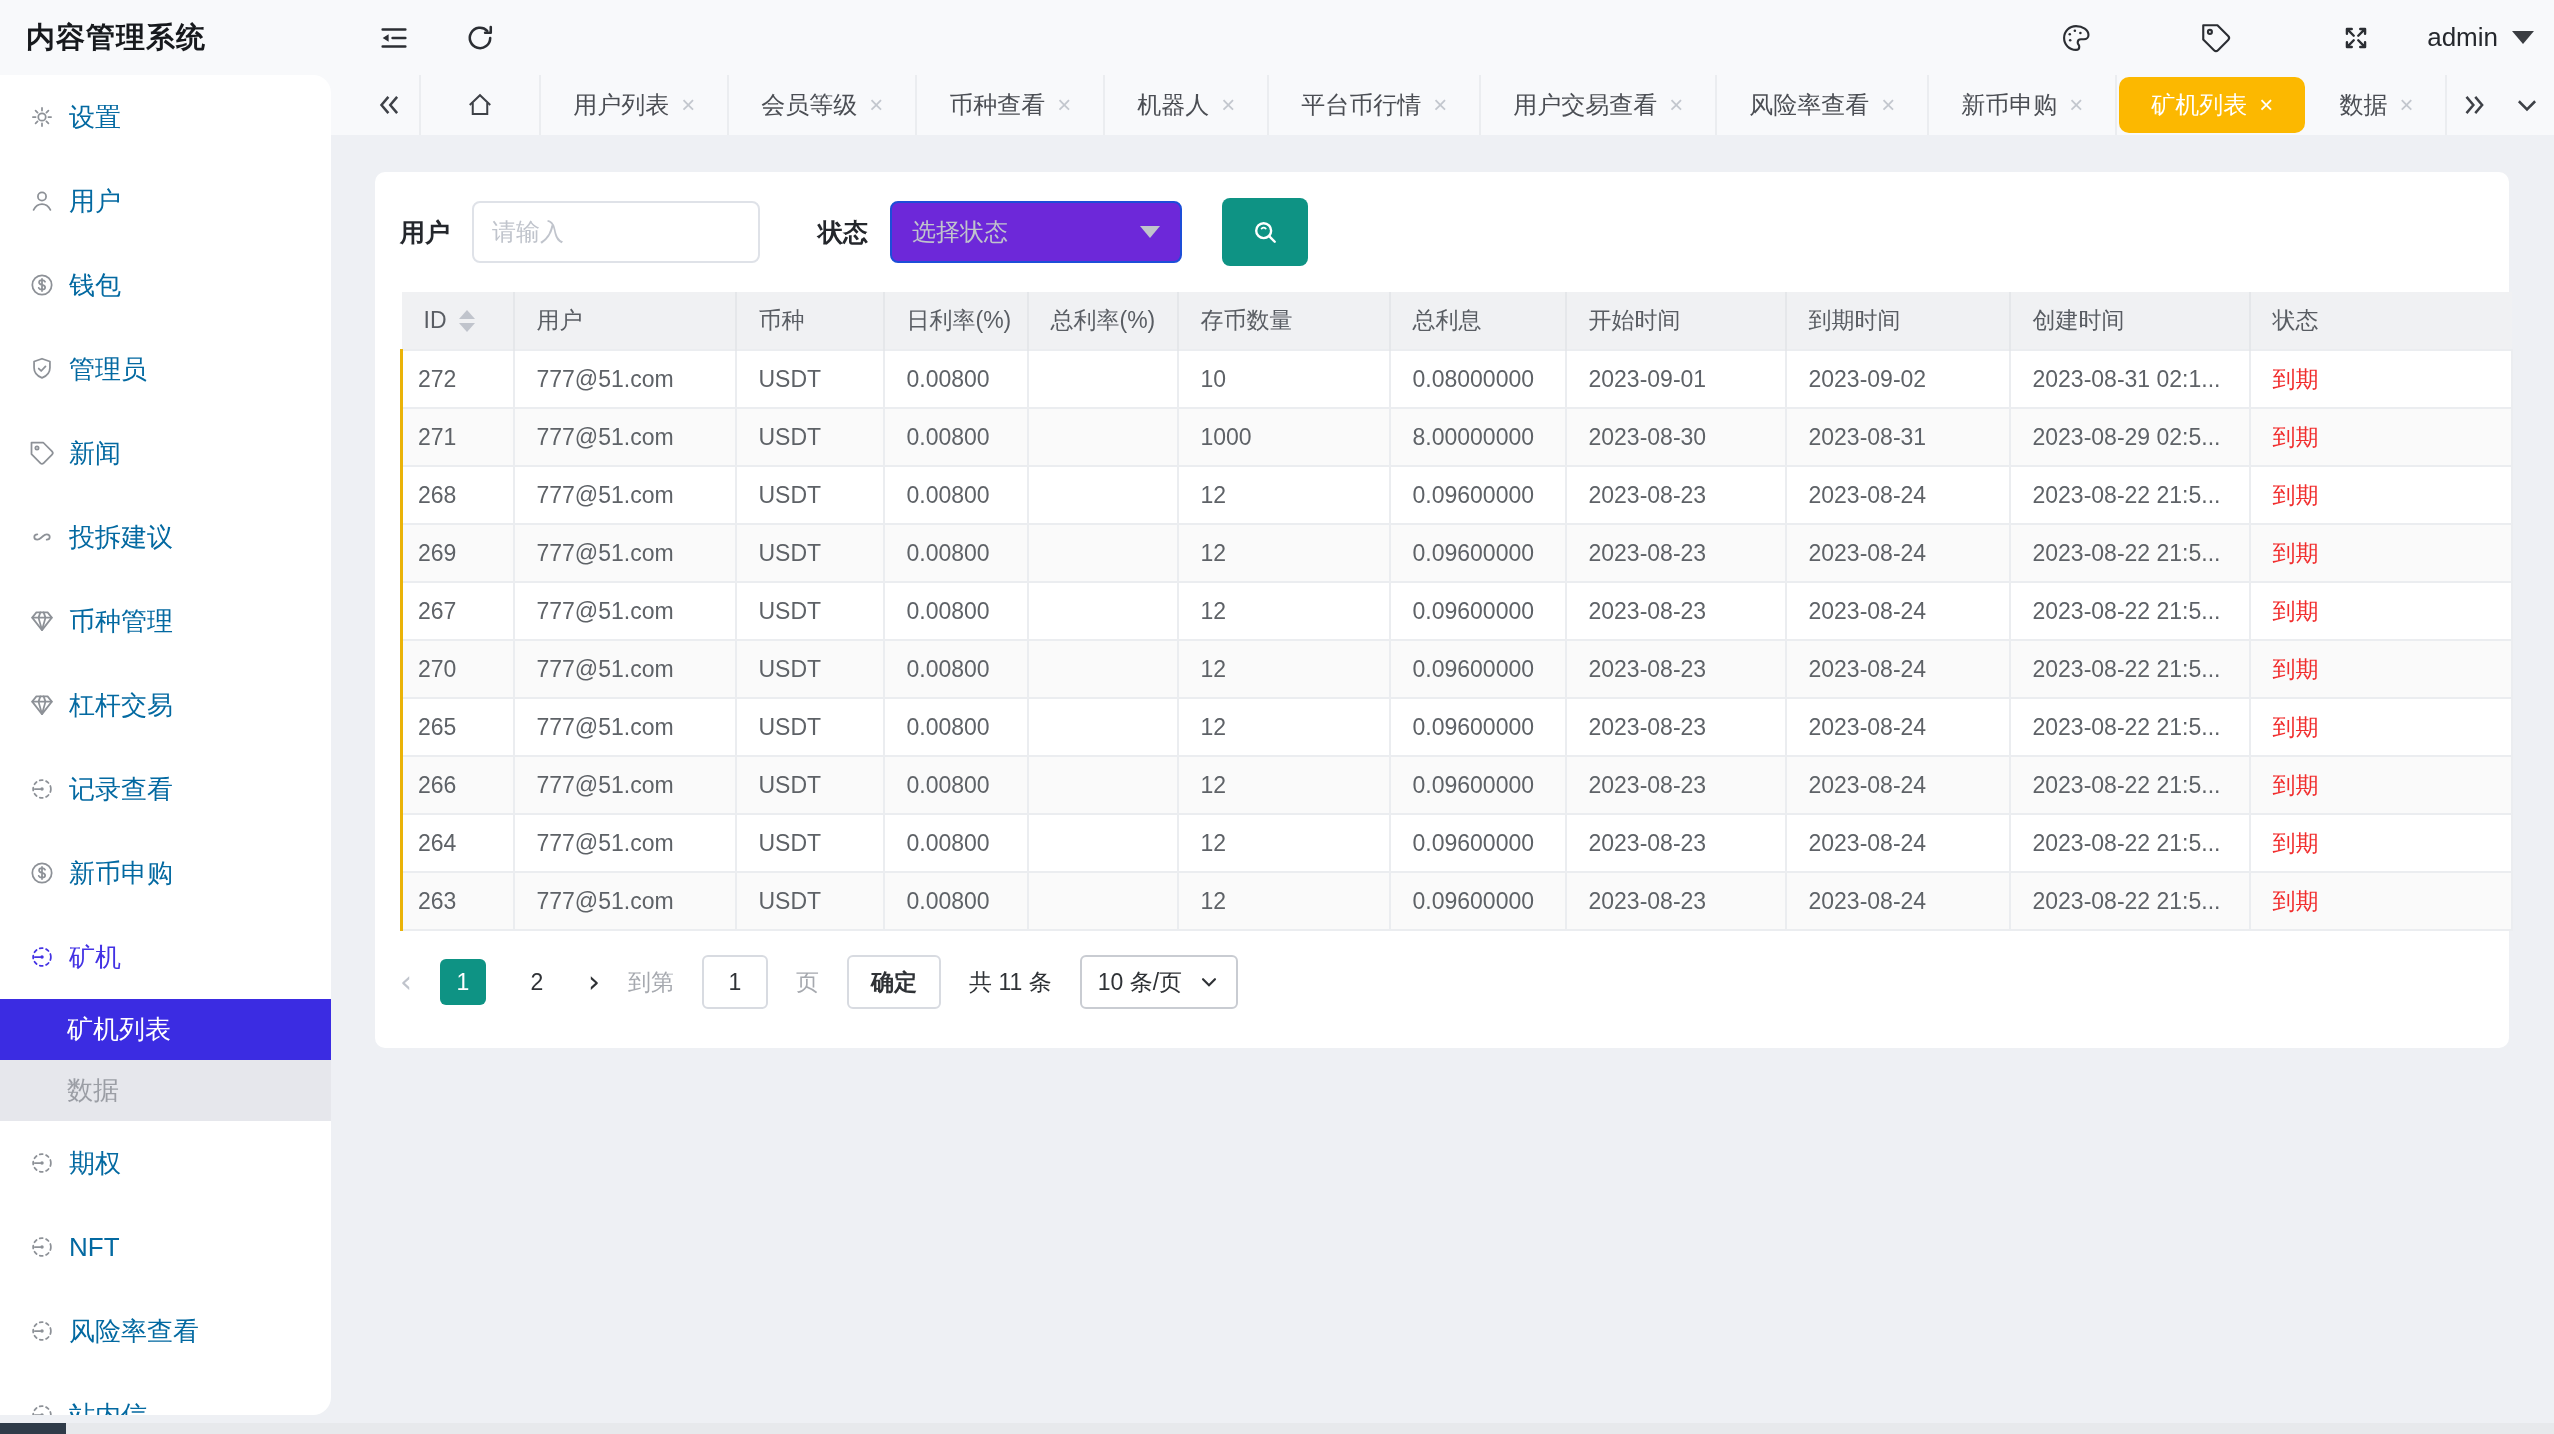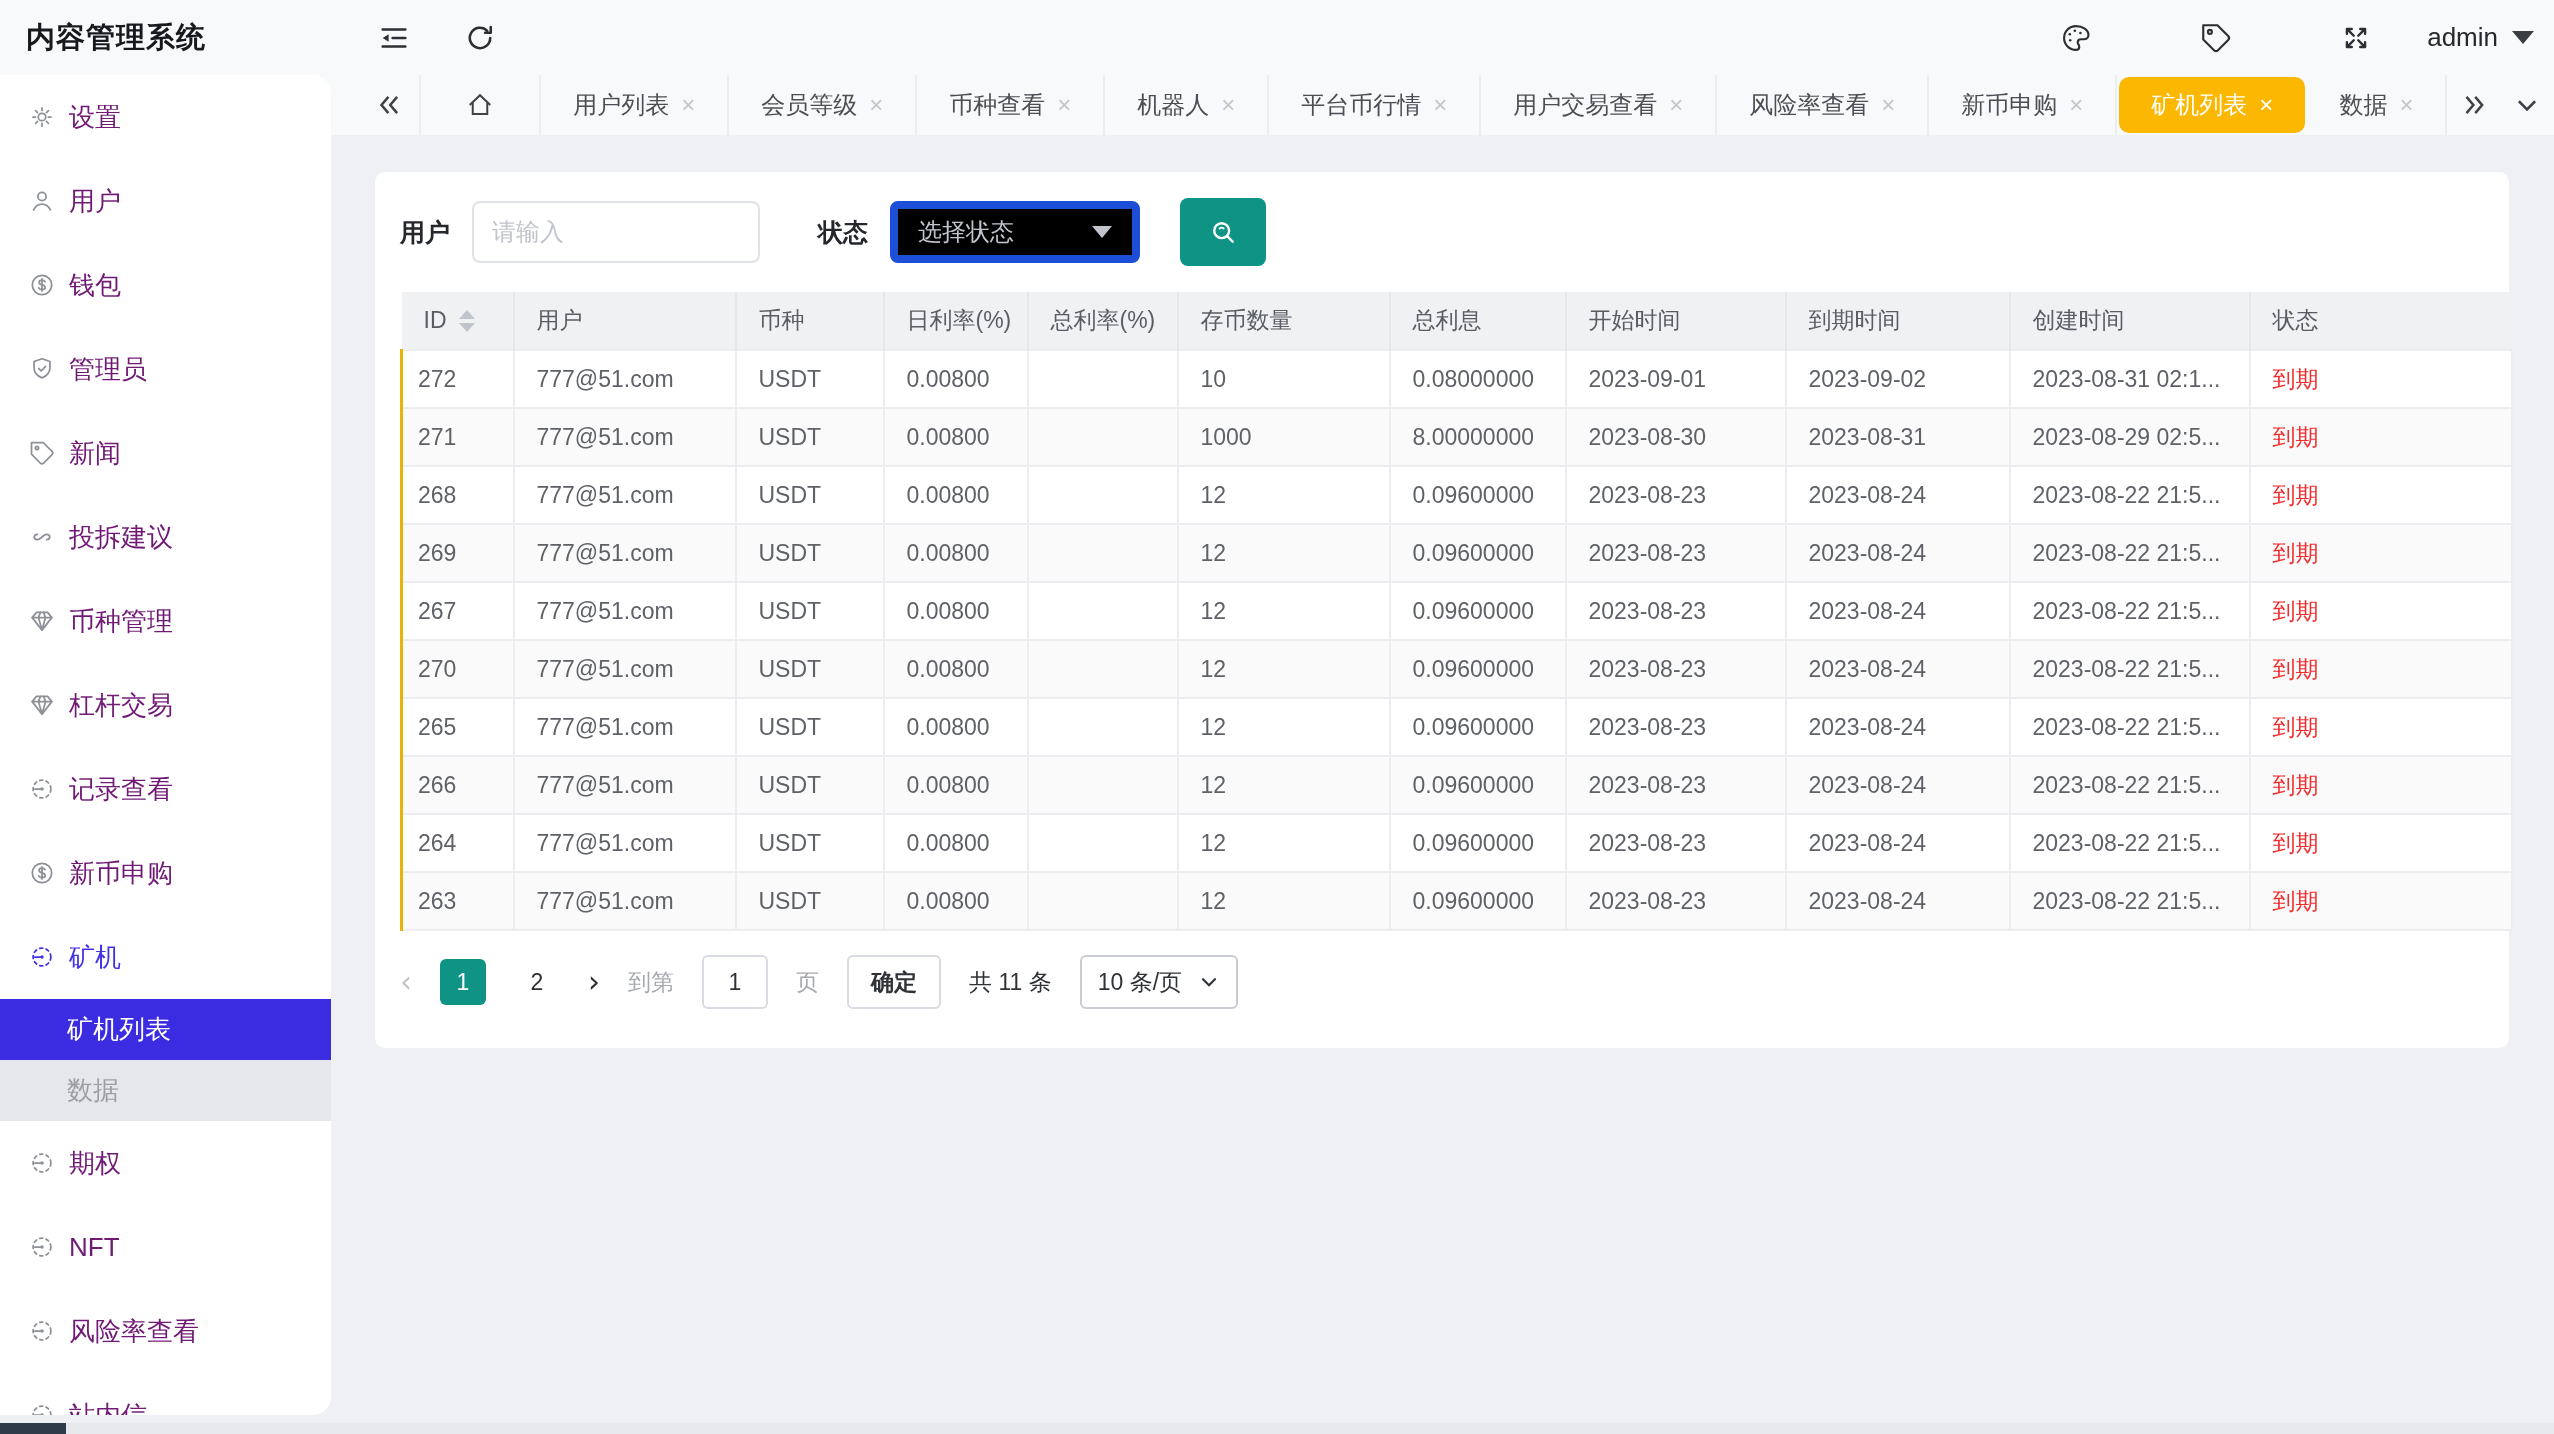--- a/index.html
+++ b/index.html
@@ -37,38 +37,38 @@
   .tab.active { background:var(--tab-active,#fcb800); color:#fff; border-right:none; border-radius:10px; height:56px; margin:0 2px; }
   .tab.active .tab-close { color:#fff; }
   .tabbar-spacer { flex:1; }
   .tab-nav.rgt { width:80px; }
 
   
   .sidebar { position:absolute; left:0; top:75px; width:331px; height:1340px; background:#fff;
              border-radius:0 18px 18px 0; overflow:hidden; z-index:2; }
   .side-item { height:84px; display:flex; align-items:center; padding-left:28px; cursor:pointer; }
   .side-item .s-icon { width:28px; height:28px; color:#8d9197; margin-right:13px; flex:0 0 28px; }
-  .side-item .s-label { font-size:26px; color:#701a75; }
+  .side-item .s-label { font-size:26px; color:#0369a1; }
   .side-item.active .s-icon { color:#4332e4; }
   .side-item.active .s-label { color:#4332e4; }
   .side-sub { height:61px; display:flex; align-items:center; padding-left:67px; font-size:26px; color:#9b9ea5;
               background:#e6e7ec; cursor:pointer; }
   .side-sub.selected { background:var(--side-active,#3b2ce2); color:#fff; }
 
   
   .card { position:absolute; left:375px; top:172px; width:2134px; height:876px; background:#fff; border-radius:10px; z-index:1; }
 
   .filters { display:flex; align-items:center; padding:26px 0 0 25px; }
   .f-label { font-size:25px; font-weight:600; color:#24272c; margin-right:22px; }
   .f-input { width:288px; height:62px; border:2px solid #dfe2e8; border-radius:8px; font-size:24px;
              padding:0 18px; color:#303133; outline:none; background:#fff;
              font-family:"Liberation Sans","DejaVu Sans",sans-serif; }
   .f-input::placeholder { color:#c0c4cc; }
-  .f-select { width:250px; height:62px; border:8px solid #1d4ed8; border-radius:8px; display:flex; align-items:center;
-              justify-content:space-between; padding:0 20px; cursor:pointer; background:#000000; }
+  .f-select { width:292px; height:62px; border:2px solid #1d4ed8; border-radius:8px; display:flex; align-items:center;
+              justify-content:space-between; padding:0 20px; cursor:pointer; background:#6d28d9; }
   .f-select .sel-text { font-size:24px; color:#c0c4cc; }
   .sel-caret { width:0; height:0; border-left:10px solid transparent; border-right:10px solid transparent; border-top:12px solid #c0c4cc; }
   .gap1 { width:58px; }
   .search-btn { margin-left:40px; width:86px; height:68px; background:var(--teal,#0e9384); border:none; border-radius:8px;
                 display:flex; align-items:center; justify-content:center; cursor:pointer; }
   .search-btn svg { width:32px; height:32px; color:#fff; }
 
   
   table.grid { border-collapse:collapse; table-layout:fixed; margin:26px 0 0 25px; width:2110px; }
   .grid th { background:#f0f1f3; height:58px; font-size:23px; font-weight:500; color:#595d63; text-align:left;

